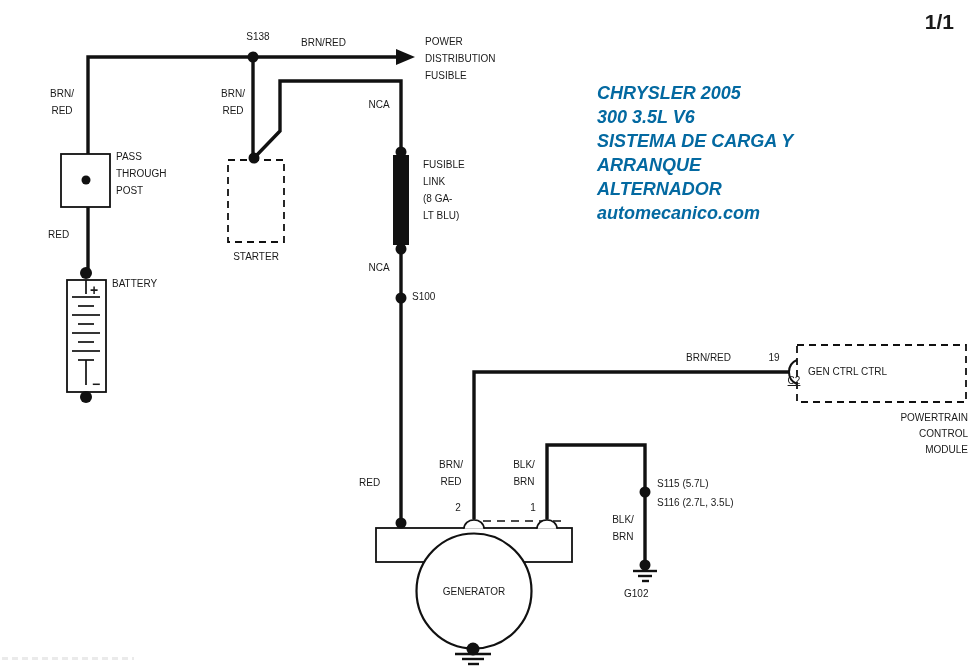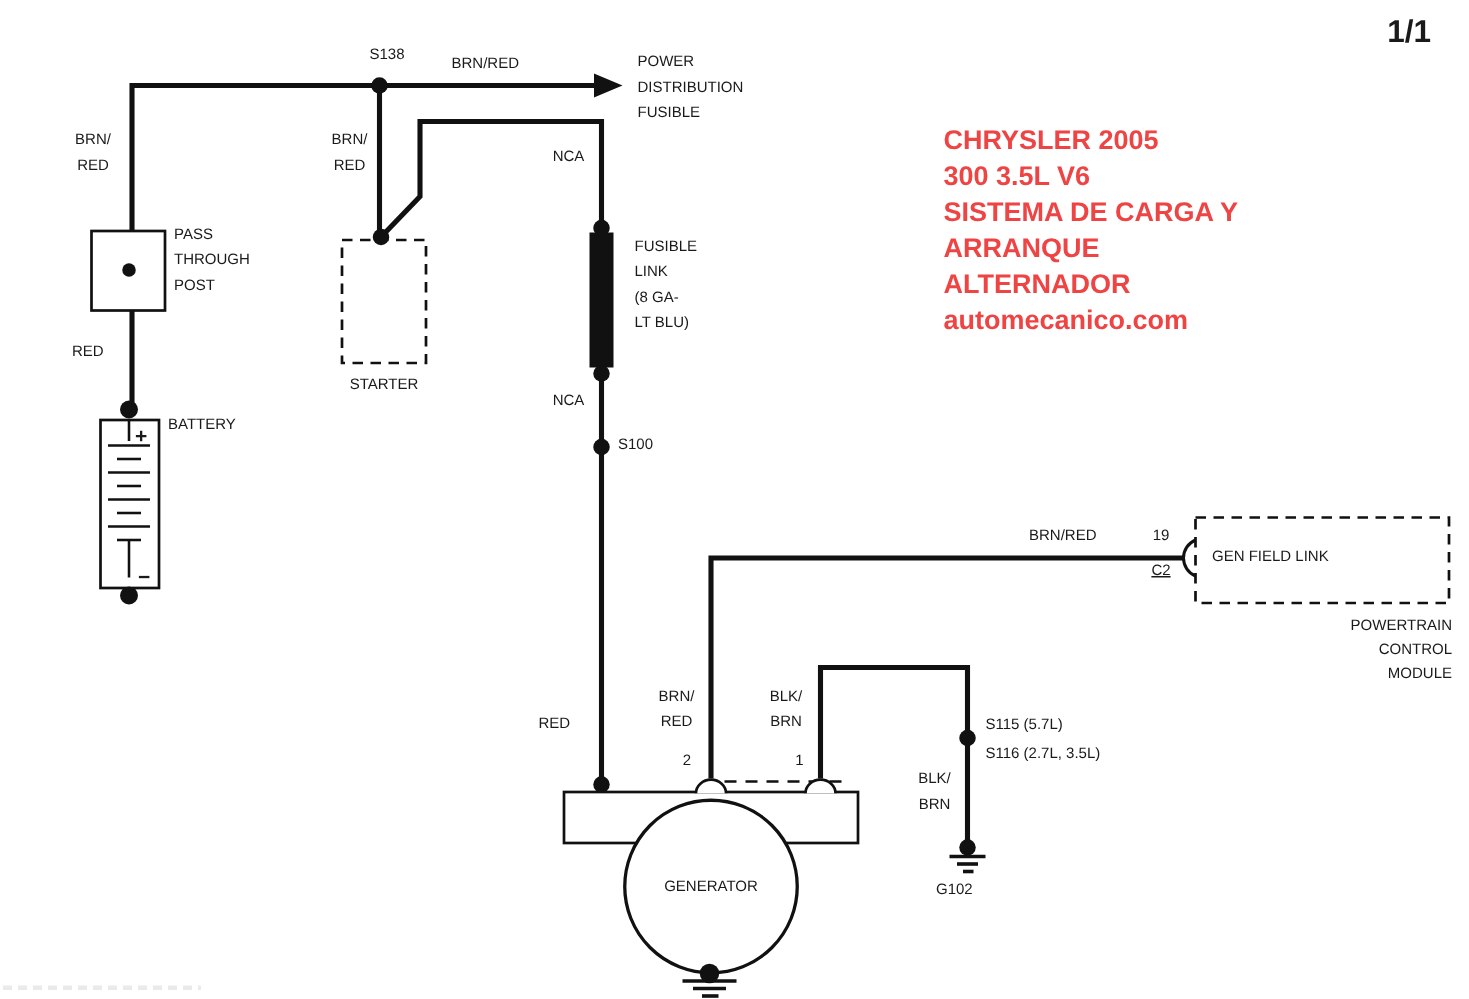--- a/index.html
+++ b/index.html
@@ -3,22 +3,22 @@
 <meta charset="utf-8">
 <style>
   html,body{margin:0;padding:0;background:#fff;}
   #stage{position:relative;width:979px;height:666px;background:#fff;overflow:hidden;
          font-family:"Liberation Sans",sans-serif;}
   #stage svg{position:absolute;left:0;top:0;}
   .lbl{position:absolute;font-size:10px;line-height:16.5px;color:#1a1a1a;white-space:nowrap;}
   .b{font-weight:bold;}
   .c{text-align:center;}
   .r{text-align:right;}
-  .u{text-decoration:underline;}
-  .title-line{position:absolute;left:629px;font-size:18px;line-height:24px;font-weight:bold;color:#ef4444;white-space:nowrap;}
+  .u{text-decoration:underline;margin-left:20px;}
+  .title-line{position:absolute;left:597px;font-size:18px;line-height:24px;font-weight:bold;color:#0369a1;white-space:nowrap;font-style:italic;}
   .box{fill:#fff;stroke:#111;stroke-width:1.8;}
   .dash{stroke-dasharray:7 5;}
   .w{fill:none;stroke:#111;stroke-width:3.4;}
   .dashline{stroke:#111;stroke-width:1.6;stroke-dasharray:8 6;fill:none;}
   .bump{fill:#fff;stroke:#111;stroke-width:1.8;}
   .circ{fill:#fff;stroke:#111;stroke-width:2.2;}
   .thin{stroke:#111;stroke-width:1.7;fill:none;}
   .gnd{stroke:#111;stroke-width:2.4;fill:none;}
   .arc{fill:none;stroke:#111;stroke-width:2;}
   .dot{fill:#111;}
@@ -143,20 +143,20 @@
   <div class="lbl" style="left:423px;top:174px">LINK</div>
   <div class="lbl" style="left:423px;top:191px">(8 GA-</div>
   <div class="lbl" style="left:423px;top:208px">LT BLU)</div>
 
   <div class="lbl c" style="left:414px;top:584px;width:120px">GENERATOR</div>
   <div class="lbl c" style="left:449px;top:500px;width:18px">2</div>
   <div class="lbl c" style="left:524px;top:500px;width:18px">1</div>
 
   <div class="lbl c" style="left:760px;top:350px;width:28px">19</div>
   <div class="lbl c u" style="left:760px;top:373px;width:28px">C2</div>
-  <div class="lbl" style="left:808px;top:364px">GEN FIELD LINK</div>
+  <div class="lbl" style="left:808px;top:364px">GEN CTRL CTRL</div>
   <div class="lbl r" style="left:838px;top:410px;width:130px">POWERTRAIN</div>
   <div class="lbl r" style="left:838px;top:426px;width:130px">CONTROL</div>
   <div class="lbl r" style="left:838px;top:442px;width:130px">MODULE</div>
 
   <div style="position:absolute;left:2px;top:657px;width:132px;height:3px;opacity:.55;
               background:repeating-linear-gradient(90deg,#d9d9d9 0 6px,transparent 6px 10px);"></div>
 </div>
 
 </body></html>

